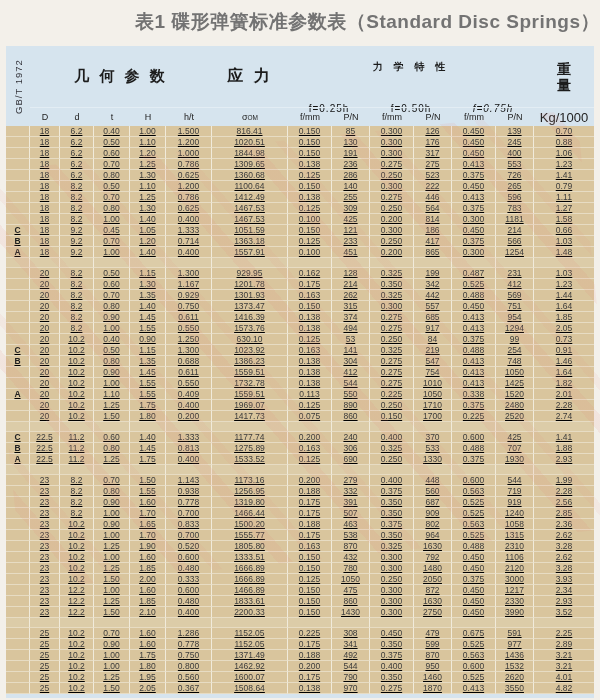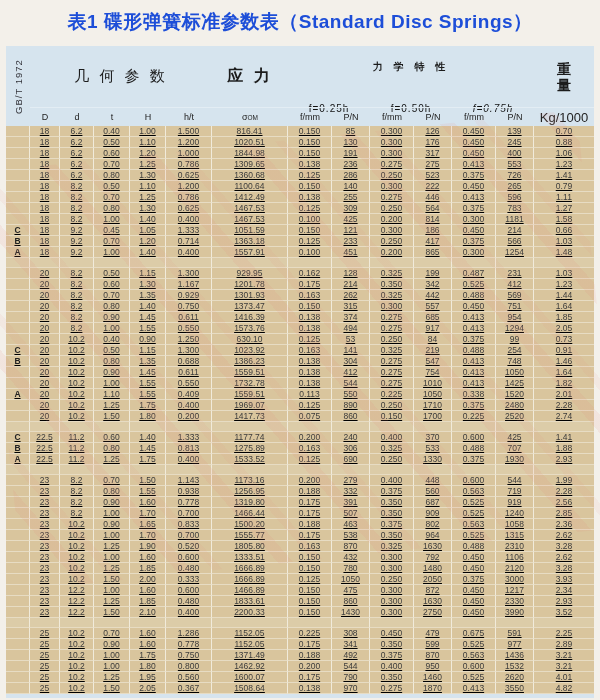--- a/index.html
+++ b/index.html
@@ -4,42 +4,42 @@
 <style>
   html,body{margin:0;padding:0;}
   body{
     width:600px;height:700px;position:relative;overflow:hidden;
     background:#f3f0ea;
     font-family:"Liberation Sans", sans-serif;
     -webkit-font-smoothing:antialiased;
   }
   
   .title{
-    position:absolute;top:9px;left:0;width:600px;text-align:center;
-    font-size:19px;font-weight:bold;color:#1d4ed8;letter-spacing:0.5px;
+    position:absolute;top:9px;left:0;width:600px;text-align:right;
+    font-size:19px;font-weight:bold;color:#737373;letter-spacing:0.5px;
   }
   
   .sheet{
     position:absolute;left:6px;top:46px;width:588px;height:652px;
     background:#d6e4ee;overflow:hidden;
     --cols:24px 30px 34px 36px 36px 46px 76px 44px 38px 44px 38px 44px 38px 60px;
   }
   
   .thead{
     display:grid;grid-template-columns:var(--cols);
     grid-template-rows:42px 19px 19px;height:80px;background:#d6e4ee;
     color:#1c1c1c;
   }
   .thead>div{display:flex;align-items:center;justify-content:center;}
   .h-gbt{grid-column:1;grid-row:1/4;position:relative;}
   .h-gbt span{
     transform:rotate(-90deg);white-space:nowrap;
     font-size:9.5px;color:#33333a;letter-spacing:1px;
   }
-  .h-geo{grid-column:2/7;grid-row:1/3;font-size:15px;font-weight:normal;letter-spacing:3px;}
+  .h-geo{grid-column:2/7;grid-row:1/3;font-size:15px;font-weight:bold;letter-spacing:3px;}
   .h-stress{grid-column:7;grid-row:1/3;font-size:16px;font-weight:bold;letter-spacing:3px;}
   .h-mech{grid-column:8/14;grid-row:1;font-size:10px;font-weight:bold;letter-spacing:4px;text-align:center;}
   .h-weight{grid-column:14;grid-row:1/3;font-size:14px;font-weight:bold;flex-direction:column;line-height:16px;}
   .h-f{grid-row:2;font-size:10px;letter-spacing:1px;color:#111;margin-top:20px;}
   .h-f25{grid-column:8/10;} .h-f50{grid-column:10/12;} .h-f75{grid-column:12/14;font-style:italic;}
   .c3{grid-row:3;font-size:9px;color:#222;border-top:1px solid #e3edf4;}
   .c3 sub{font-size:6.5px;}
   .kg{font-size:13px;}
   
   .tbody{background:#d6e4ee;text-decoration:underline;}

